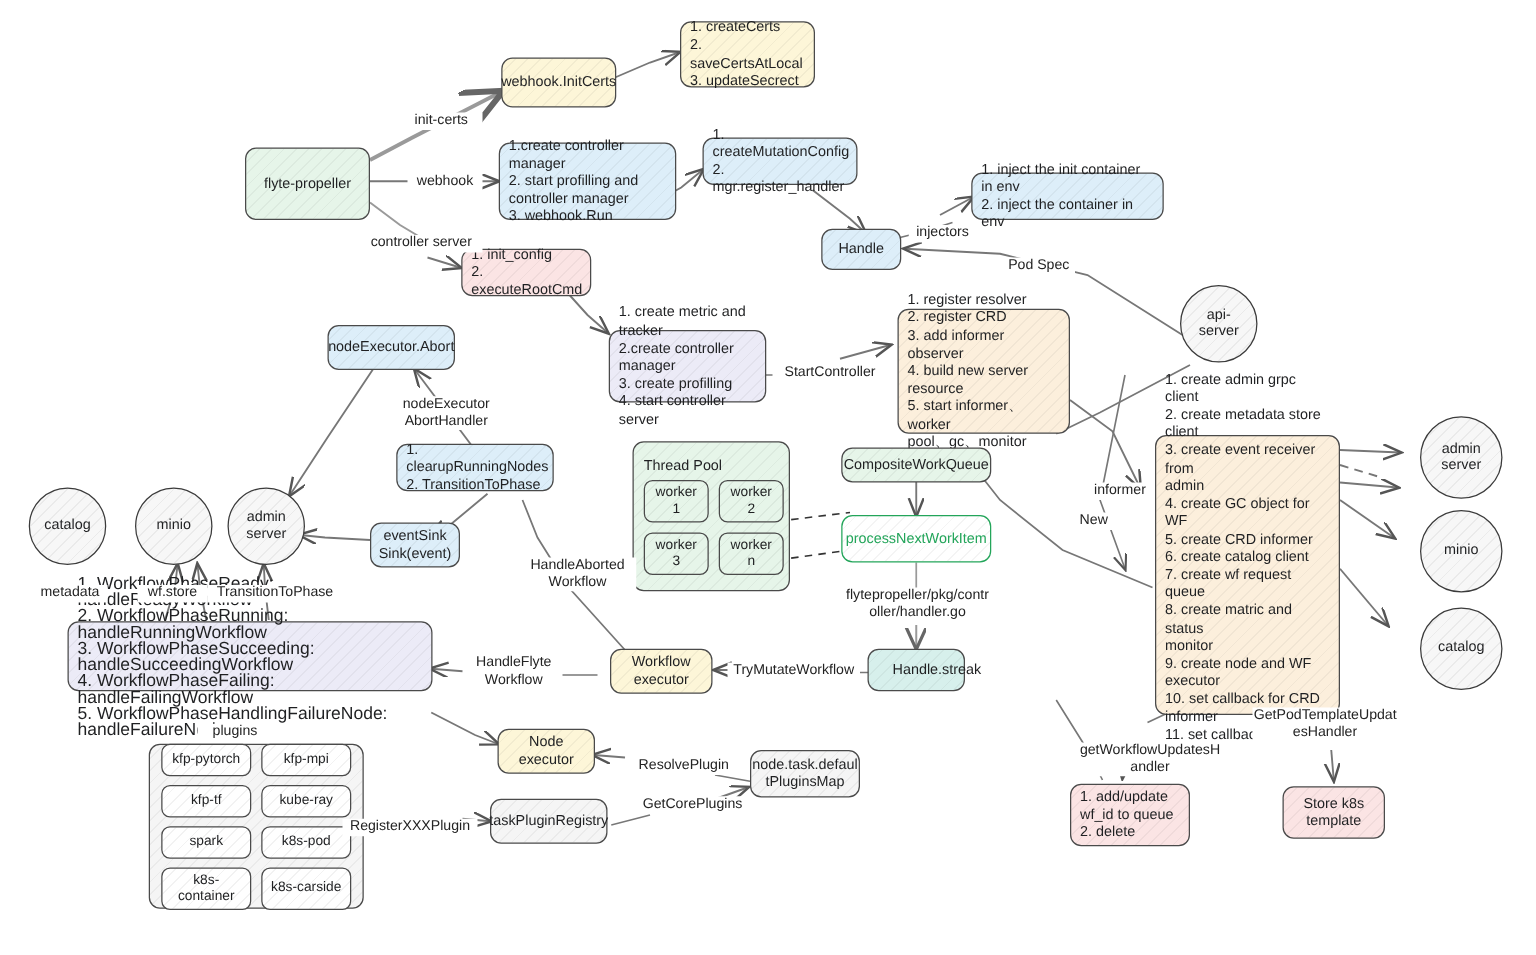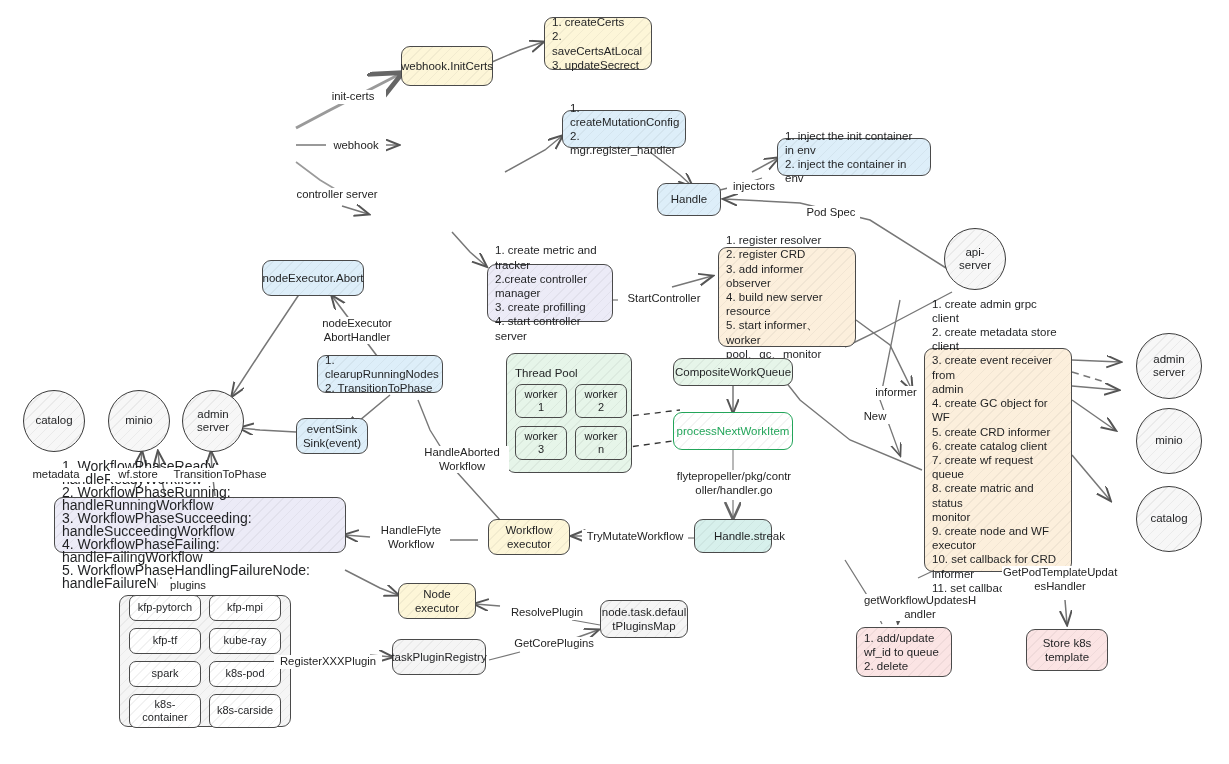--- a/index.html
+++ b/index.html
@@ -173,46 +173,59 @@
       <path d="M935,570 L918,578" stroke-width="1.3"></path>
       <path d="M900,600 L898,622" marker-end="url(#ah)"></path>
 
       <path d="M1050,570 L1060,580" stroke-width="1.3"></path>
       <path d="M1065,600 L1067,624" marker-end="url(#ah)"></path>
 
       <path d="M845,560 L870,600 L882,624" stroke-width="1.3"></path>
     </g>
   </svg>
 
+  <div class="node center" style="left:196px;top:118px;width:100px;height:58px;background-color:#e6f5e9;">
+    <span>flyte-propeller</span>
+  </div>
 
   <div class="node center" style="left:401px;top:46px;width:92px;height:40px;background-color:#fdf6d8;">
     <span>webhook.InitCerts</span>
   </div>
 
   <div class="node left" style="left:544px;top:17px;width:108px;height:53px;background-color:#fdf6d8;">
     <span>1. createCerts
 2. saveCertsAtLocal
 3. updateSecrect</span>
   </div>
 
+  <div class="node left" style="left:399px;top:114px;width:142px;height:62px;background-color:#ddeef9;">
+    <span>1.create controller manager
+2.  start profilling and
+controller manager
+3. webhook.Run</span>
+  </div>
 
   <div class="node left" style="left:562px;top:110px;width:124px;height:38px;background-color:#ddeef9;">
     <span>1. createMutationConfig
 2. mgr.register_handler</span>
   </div>
 
   <div class="node left" style="left:777px;top:138px;width:154px;height:38px;background-color:#ddeef9;">
     <span>1. inject the init container in env
 2. inject the container in env</span>
   </div>
 
   <div class="node center" style="left:657px;top:183px;width:64px;height:33px;background-color:#ddeef9;">
     <span>Handle</span>
   </div>
 
+  <div class="node left" style="left:369px;top:199px;width:104px;height:38px;background-color:#fbe4e4;">
+    <span>1. init_config
+2. executeRootCmd</span>
+  </div>
 
   <div class="node left" style="left:487px;top:264px;width:126px;height:58px;background-color:#ecebf7;">
     <span>1. create metric and tracker
 2.create controller manager
 3. create profilling
 4. start controller server</span>
   </div>
 
   <div class="node left" style="left:718px;top:247px;width:138px;height:100px;background-color:#fcefdc;">
     <span>1. register resolver

